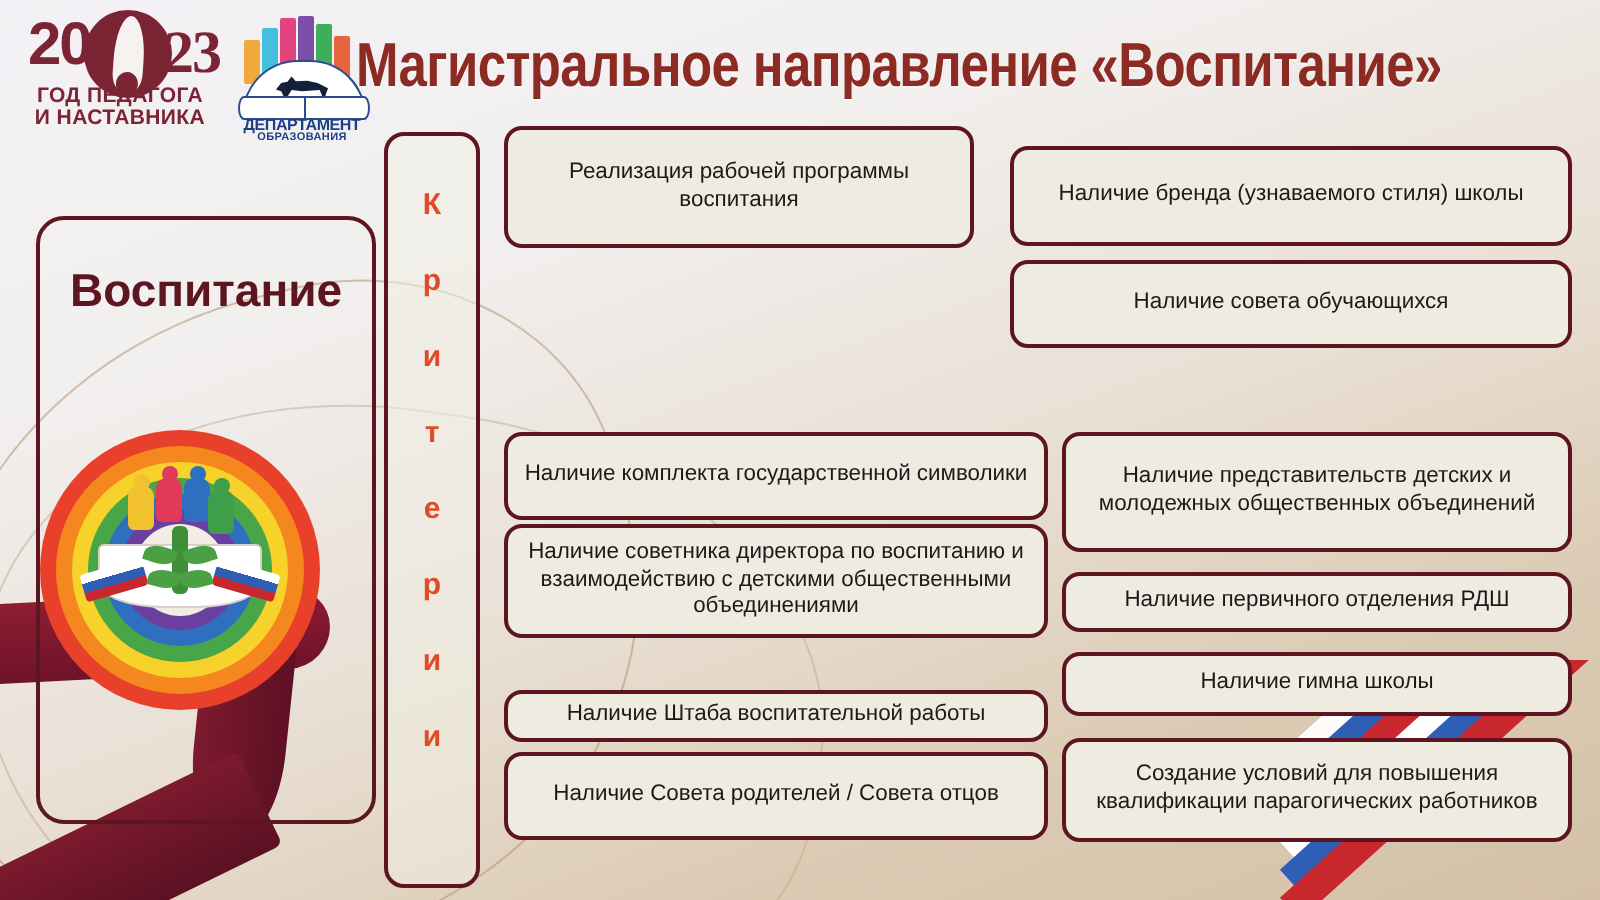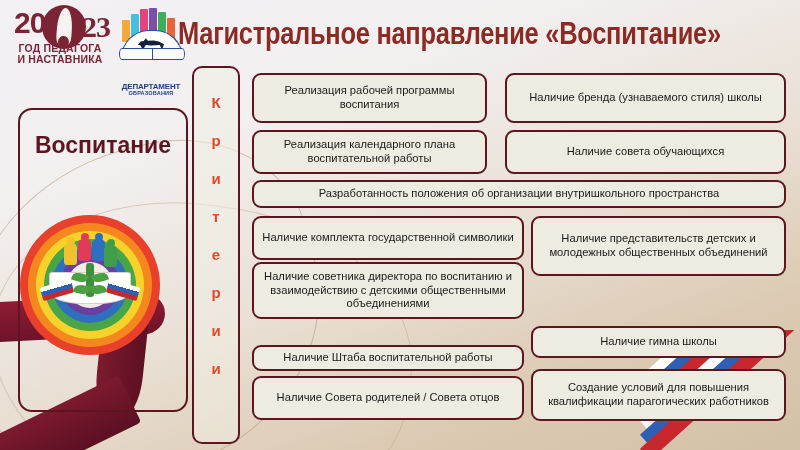--- a/index.html
+++ b/index.html
@@ -108,21 +108,21 @@
     clip-path:polygon(0% 60%,10% 35%,22% 30%,30% 10%,38% 28%,60% 26%,80% 35%,100% 55%,92% 100%,84% 62%,50% 66%,30% 62%,18% 100%,10% 66%);
   }
   .logo-dep .bookline{
     position:absolute;left:1px;top:40px;width:64px;height:10px;
     background:#fff;border:1px solid #2a4d8f;border-radius:3px/6px;
   }
   .logo-dep .bookline:after{
     content:"";position:absolute;left:50%;top:0;width:1px;height:10px;background:#2a4d8f;
   }
   .logo-dep .t1,.logo-dep .t2{
-    position:absolute;width:66px;text-align:center;color:#1d3f86;font-weight:bold;margin-top:24px;
+    position:absolute;width:66px;text-align:center;color:#1d3f86;font-weight:bold;
   }
   .logo-dep .t1{top:50px;font-size:8px;letter-spacing:-.2px;}
   .logo-dep .t2{top:58px;font-size:5.5px;letter-spacing:.2px;}
 
   
   .title{
     position:absolute;left:178px;top:16px;width:600px;
     font-family:"Liberation Sans", sans-serif;
     font-weight:bold;font-size:25.5px;color:#8c2a24;
     letter-spacing:-0.3px;
@@ -270,29 +270,28 @@
       <div>р</div>
       <div>и</div>
       <div>т</div>
       <div>е</div>
       <div>р</div>
       <div>и</div>
       <div>и</div>
     </div>
   </div>
 
-  <div class="box" style="left:252px;top:73px;width:235px;height:50px;">Реализация рабочей программы воспитания</div>
-  <div class="box" style="left:252px;top:130px;width:235px;height:44px;">Реализация календарного плана воспитательной работы</div>
-
-  <div class="box" style="left:252px;top:180px;width:534px;height:28px;">Разработанность положения об организации внутришкольного пространства</div>
+  <div class="box" style="left:252px;top:63px;width:235px;height:61px;">Реализация рабочей программы воспитания</div>
+
 
   <div class="box" style="left:252px;top:216px;width:272px;height:44px;">Наличие комплекта государственной символики</div>
   <div class="box" style="left:252px;top:262px;width:272px;height:57px;">Наличие советника директора по воспитанию и взаимодействию с детскими общественными объединениями</div>
   <div class="box" style="left:252px;top:345px;width:272px;height:26px;">Наличие Штаба воспитательной работы</div>
   <div class="box" style="left:252px;top:376px;width:272px;height:44px;">Наличие Совета родителей / Совета отцов</div>
 
   <div class="box" style="left:505px;top:73px;width:281px;height:50px;">Наличие бренда  (узнаваемого стиля) школы</div>
   <div class="box" style="left:505px;top:130px;width:281px;height:44px;">Наличие совета обучающихся</div>
   <div class="box" style="left:531px;top:216px;width:255px;height:60px;">Наличие представительств детских и молодежных общественных объединений</div>
+  <div class="box" style="left:531px;top:286px;width:255px;height:30px;">Наличие первичного отделения  РДШ</div>
   <div class="box" style="left:531px;top:326px;width:255px;height:32px;text-align:center;">Наличие гимна школы</div>
   <div class="box" style="left:531px;top:369px;width:255px;height:52px;">Создание условий для повышения квалификации парагогических работников</div>
 
 </div>
 
 </body></html>

